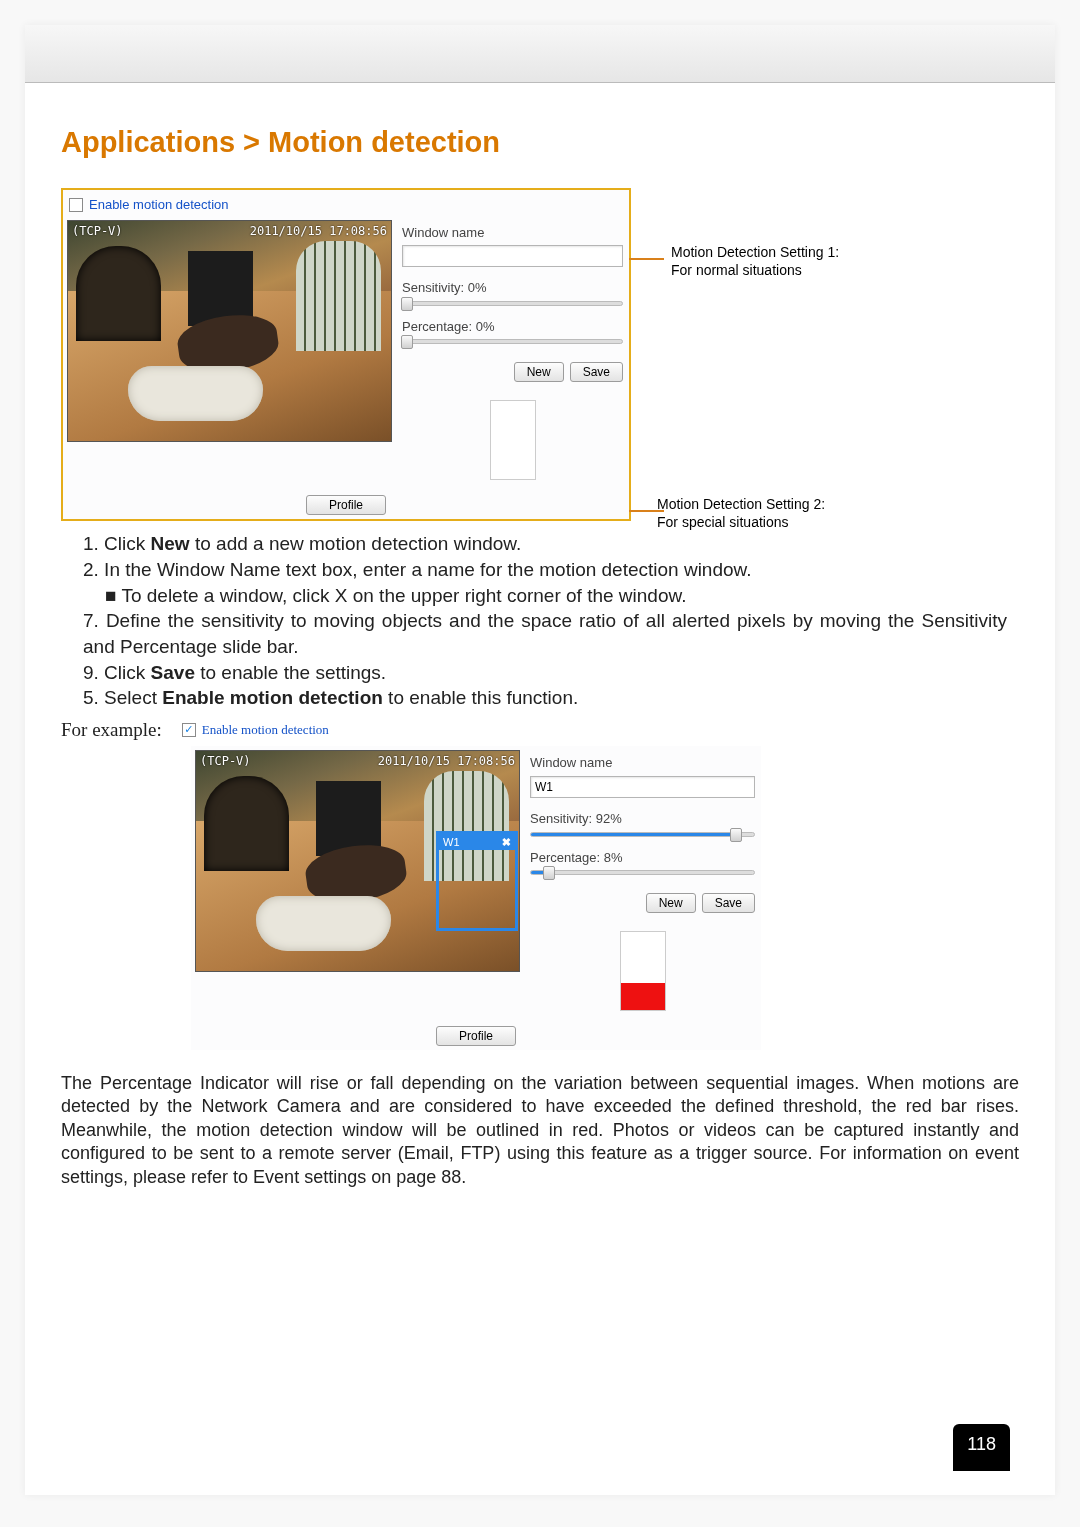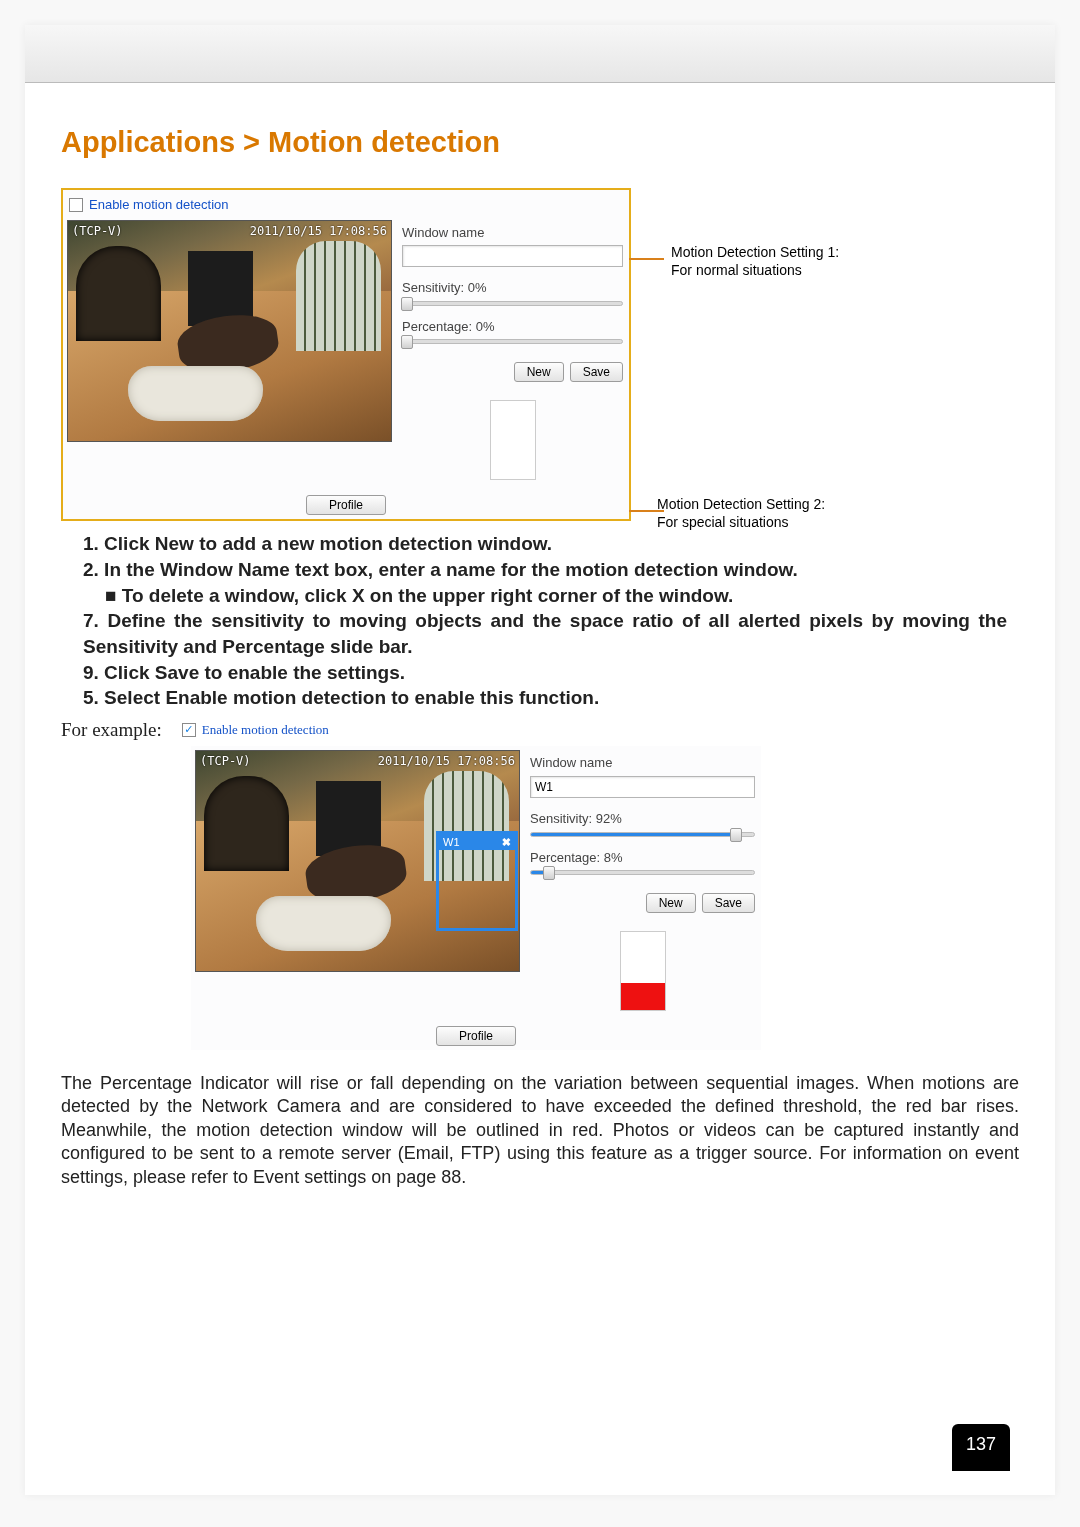--- a/index.html
+++ b/index.html
@@ -209,21 +209,21 @@
   .callout {
     position: absolute;
     font-size: 14px;
     color: #000;
     line-height: 1.25;
   }
   .callout-line {
     position: absolute;
     background: #d9801a;
   }
-  .steps { margin: 10px 12px 6px 0; font-weight: bold; }
+  .steps { margin: 10px 12px 6px 0; }
   .steps li { margin-left: 22px; list-style: none; text-align: justify; }
   .steps li::before { content: ""; }
   .steps .sub { margin-left: 44px; }
   .steps .sub::before { content: ""; }
   .for-example { margin-top: 6px; margin-bottom: 4px; display:flex; align-items:center; gap: 20px; font-family: Liberation Serif, serif;}
   .second-wrap { margin-left: 130px; width: 590px; }
   .page-number {
     position: absolute;
     right: 45px;
     bottom: 24px;
@@ -379,14 +379,14 @@
         </div>
         <div class="profile-row">
           <button class="profile-btn">Profile</button>
         </div>
       </div>
     </div>
 
     <p class="closing">The Percentage Indicator will rise or fall depending on the variation between sequential images. When motions are detected by the Network Camera and are considered to have exceeded the defined threshold, the red bar rises. Meanwhile, the motion detection window will be outlined in red. Photos or videos can be captured instantly and configured to be sent to a remote server (Email, FTP) using this feature as a trigger source. For information on event settings, please refer to Event settings on page 88.</p>
   </div>
 
-  <div class="page-number">137</div>
+  <div class="page-number">118</div>
 </div>
 
 </body></html>

